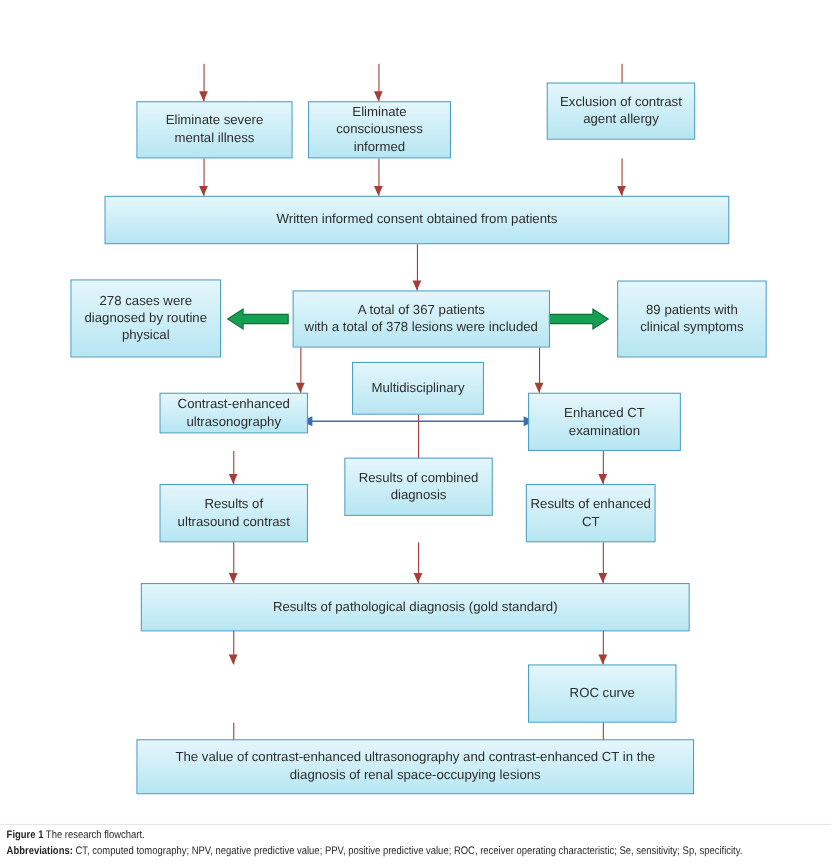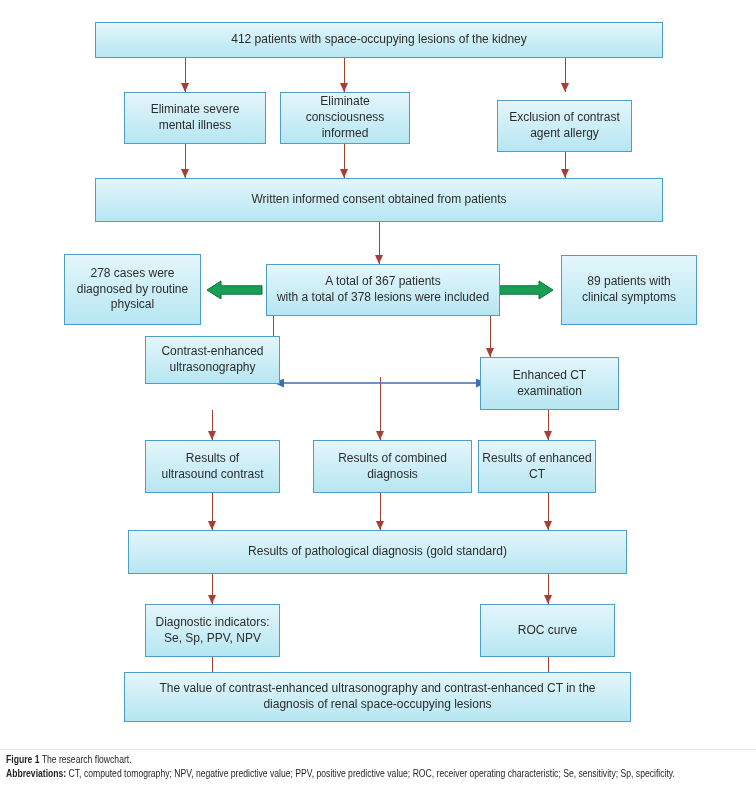--- a/index.html
+++ b/index.html
@@ -67,56 +67,54 @@
   <svg class="garrow" style="left:497px;top:279px" width="57" height="22" viewBox="0 0 57 22">
     <polygon points="56,11 42,2 42,6.8 1,6.8 1,15.2 42,15.2 42,20" style="fill:var(--arrow-green,#17a053);stroke:var(--arrow-green-dark,#0c6e38);stroke-width:1"></polygon>
   </svg>
 
   <svg class="barrow" style="left:274px;top:377px" width="212" height="12" viewBox="0 0 212 12">
     <line x1="9" y1="6" x2="203" y2="6" style="stroke:var(--arrow-blue,#3f6db4);stroke-width:1.4"></line>
     <polygon points="0,6 10,1.5 10,10.5" style="fill:var(--arrow-blue,#3f6db4)"></polygon>
     <polygon points="212,6 202,1.5 202,10.5" style="fill:var(--arrow-blue,#3f6db4)"></polygon>
   </svg>
 
-  <div class="box" style="left:95px;top:22px;width:568px;height:36px">412 patients with space-occupying lesions of the kidney</div>
 
   <div class="box" style="left:124px;top:92px;width:142px;height:52px">Eliminate severe
 mental illness</div>
   <div class="box" style="left:280px;top:92px;width:130px;height:52px">Eliminate
 consciousness informed</div>
-  <div class="box" style="left:497px;top:100px;width:135px;height:52px">Exclusion of contrast
+  <div class="box" style="left:497px;top:75px;width:135px;height:52px">Exclusion of contrast
 agent allergy</div>
 
   <div class="box" style="left:95px;top:178px;width:568px;height:44px">Written informed consent obtained from patients</div>
 
   <div class="box" style="left:64px;top:254px;width:137px;height:71px">278 cases were
 diagnosed by routine
 physical</div>
   <div class="box" style="left:266px;top:264px;width:234px;height:52px">A total of 367 patients
 with a total of 378 lesions were included</div>
   <div class="box" style="left:561px;top:255px;width:136px;height:70px">89 patients with
 clinical symptoms</div>
 
+  <div class="box" style="left:320px;top:329px;width:120px;height:48px">Multidisciplinary</div>
 
-  <div class="box" style="left:145px;top:336px;width:135px;height:48px">Contrast-enhanced
+  <div class="box" style="left:145px;top:357px;width:135px;height:37px">Contrast-enhanced
 ultrasonography</div>
   <div class="box" style="left:480px;top:357px;width:139px;height:53px">Enhanced CT
 examination</div>
 
   <div class="box" style="left:145px;top:440px;width:135px;height:53px">Results of
 ultrasound contrast</div>
-  <div class="box" style="left:313px;top:440px;width:159px;height:53px">Results of combined
+  <div class="box" style="left:313px;top:416px;width:135px;height:53px">Results of combined
 diagnosis</div>
   <div class="box" style="left:478px;top:440px;width:118px;height:53px">Results of enhanced
 CT</div>
 
   <div class="box" style="left:128px;top:530px;width:499px;height:44px">Results of pathological diagnosis (gold standard)</div>
 
-  <div class="box" style="left:145px;top:604px;width:135px;height:53px">Diagnostic indicators:
-Se, Sp, PPV, NPV</div>
   <div class="box" style="left:480px;top:604px;width:135px;height:53px">ROC curve</div>
 
   <div class="box" style="left:124px;top:672px;width:507px;height:50px">The value of contrast-enhanced ultrasonography and contrast-enhanced CT in the
 diagnosis of renal space-occupying lesions</div>
 
   <div class="fig-rule" style="top:749px"></div>
   <div class="caption">
     <div><span class="cap-bold">Figure 1</span> <span>The research flowchart.</span></div>
     <div><span class="cap-bold">Abbreviations:</span> <span>CT, computed tomography; NPV, negative predictive value; PPV, positive predictive value; ROC, receiver operating characteristic; Se, sensitivity; Sp, specificity.</span></div>
   </div>

